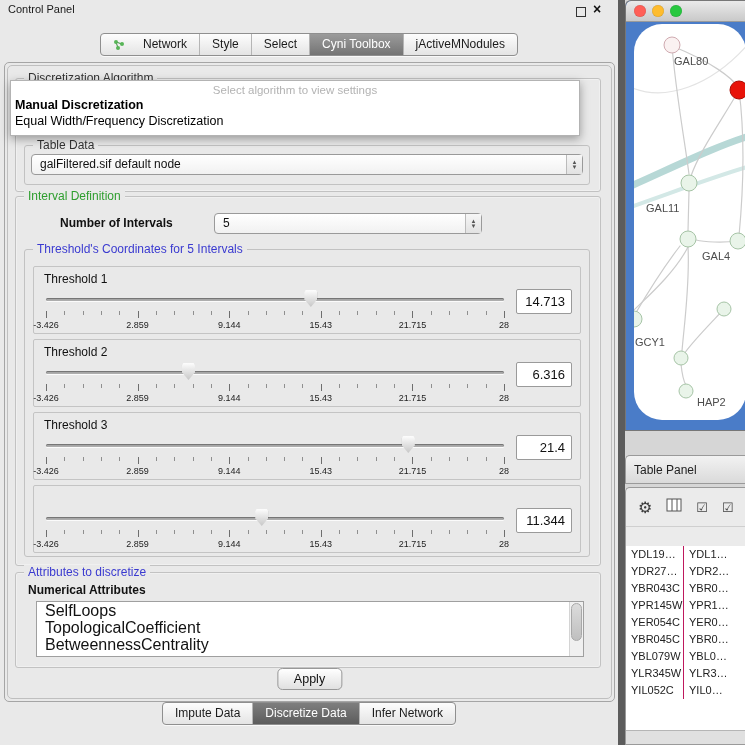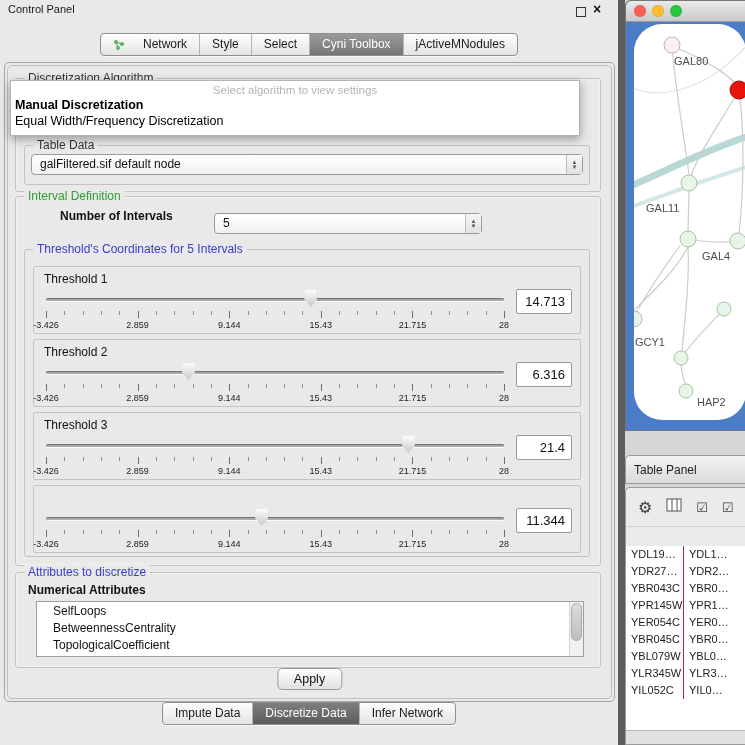--- a/index.html
+++ b/index.html
@@ -32,21 +32,21 @@
   .combo{position:absolute;background:linear-gradient(#ffffff,#f1f1f1);border:1px solid #9a9a9a;border-radius:4px;
          display:flex;align-items:stretch;font-size:12px;color:#111;height:21px;box-sizing:border-box;}
   .combo .ctext{flex:1;padding:2px 8px 0;white-space:nowrap;overflow:hidden;}
   .combo .stepper{width:15px;display:flex;flex-direction:column;align-items:center;justify-content:center;
                   border-left:1px solid #bbb;color:#555;font-size:6px;line-height:5px;background:linear-gradient(#f6f6f6,#e2e2e2);}
   
   #disc-group{left:7px;top:12px;width:584px;height:112px;}
   #tabledata-group{left:8px;top:66px;width:564px;height:38px;border:1px solid #c2c2c2;border-radius:3px;position:absolute;}
   #tabledata-combo{left:6px;right:6px;top:8px;}
   #interval-group{left:7px;top:130px;width:584px;height:368px;}
-  #noi-label{position:absolute;left:44px;top:12px;font-size:12px;font-weight:bold;}
+  #noi-label{position:absolute;left:44px;top:19px;font-size:12px;font-weight:bold;}
   #noi-combo{left:198px;top:16px;width:268px;}
   #thresholds-group{position:absolute;left:8px;top:52px;width:566px;height:308px;border:1px solid #c2c2c2;border-radius:3px;padding-top:16px;box-sizing:border-box;}
   
   .threshold-row{position:relative;border:1px solid #c4c4c4;border-radius:2px;background:#e9e9e9;height:66px;margin:0 8px 5px;}
   .th-label{font-weight:normal;font-size:12px;padding:5px 0 0 10px;}
   .th-body{position:absolute;left:12px;right:8px;top:22px;bottom:2px;display:flex;align-items:flex-start;}
   .slider{position:relative;flex:1;margin-right:12px;height:42px;}
   .track{position:absolute;left:0;right:0;top:9px;height:3px;background:#adadad;border-radius:2px;
          box-shadow:inset 0 1px 1px rgba(0,0,0,.35),0 1px 0 rgba(255,255,255,.8);}
   .thumb{position:absolute;top:1px;width:13px;height:17px;margin-left:-6px;
@@ -57,21 +57,21 @@
   .tick{position:absolute;width:1px;height:4px;background:#8f8f8f;}
   .tick.major{height:7px;background:#6e6e6e;}
   .scale{position:absolute;left:0;right:0;top:31px;height:10px;font-size:9px;color:#222;}
   .scale-label{position:absolute;transform:translateX(-50%);white-space:nowrap;}
   .valuebox{width:56px;height:25px;background:#fff;border:1px solid #9a9a9a;border-radius:2px;
             font-size:13px;text-align:right;padding:4px 6px 0 0;box-sizing:border-box;color:#111;}
   
   #attr-group{left:7px;top:506px;width:584px;height:94px;}
   #attr-subtitle{position:absolute;left:12px;top:10px;font-size:12px;font-weight:bold;}
   #attr-list{position:absolute;left:20px;top:28px;width:546px;height:54px;background:#fff;border:1px solid #9f9f9f;overflow:hidden;}
-  .list-item{padding:1px 0 0 16px;line-height:16px;font-size:12px;color:#111;}
+  .list-item{padding:1px 0 0 8px;line-height:16px;font-size:16px;color:#111;}
   .scrollbar{position:absolute;right:0;top:0;bottom:0;width:13px;background:#f0f0f0;border-left:1px solid #d4d4d4;}
   .scroll-thumb{position:absolute;left:1px;right:1px;top:1px;height:38px;background:linear-gradient(#dcdcdc,#bfbfbf);border:1px solid #a8a8a8;border-radius:6px;box-sizing:border-box;}
   
   #apply-btn{position:absolute;left:50%;transform:translateX(-50%);top:602px;padding:3px 16px;font-size:12.5px;
              background:linear-gradient(#ffffff,#e0e0e0);border:1px solid #989898;border-radius:5px;color:#111;}
   
   #algo-popup{position:absolute;left:10px;top:80px;width:568px;height:54px;background:#fff;border:1px solid #b3b3b3;
               box-shadow:0 3px 9px rgba(0,0,0,.35);z-index:40;}
   .popup-placeholder{text-align:center;color:#b3b3b3;font-size:11.5px;padding-top:3px;}
   .popup-opt{font-size:12.5px;padding:2px 0 0 4px;color:#000;white-space:nowrap;}
@@ -359,22 +359,22 @@
             </div>
         </div>
       </div>
 
       <div class="group" id="attr-group">
         <span class="gtitle blue">Attributes to discretize</span>
         <div id="attr-subtitle">Numerical Attributes</div>
         <div id="attr-list">
           <div id="attr-items">
               <div class="list-item">SelfLoops</div>
+              <div class="list-item">TopologicalCoefficient</div>
               <div class="list-item">BetweennessCentrality</div>
-              <div class="list-item">TopologicalCoefficient</div>
             </div>
           <div class="scrollbar">
             <div class="scroll-thumb"></div>
           </div>
         </div>
       </div>
 
       <button id="apply-btn">Apply</button>
     </div>
   </div>

